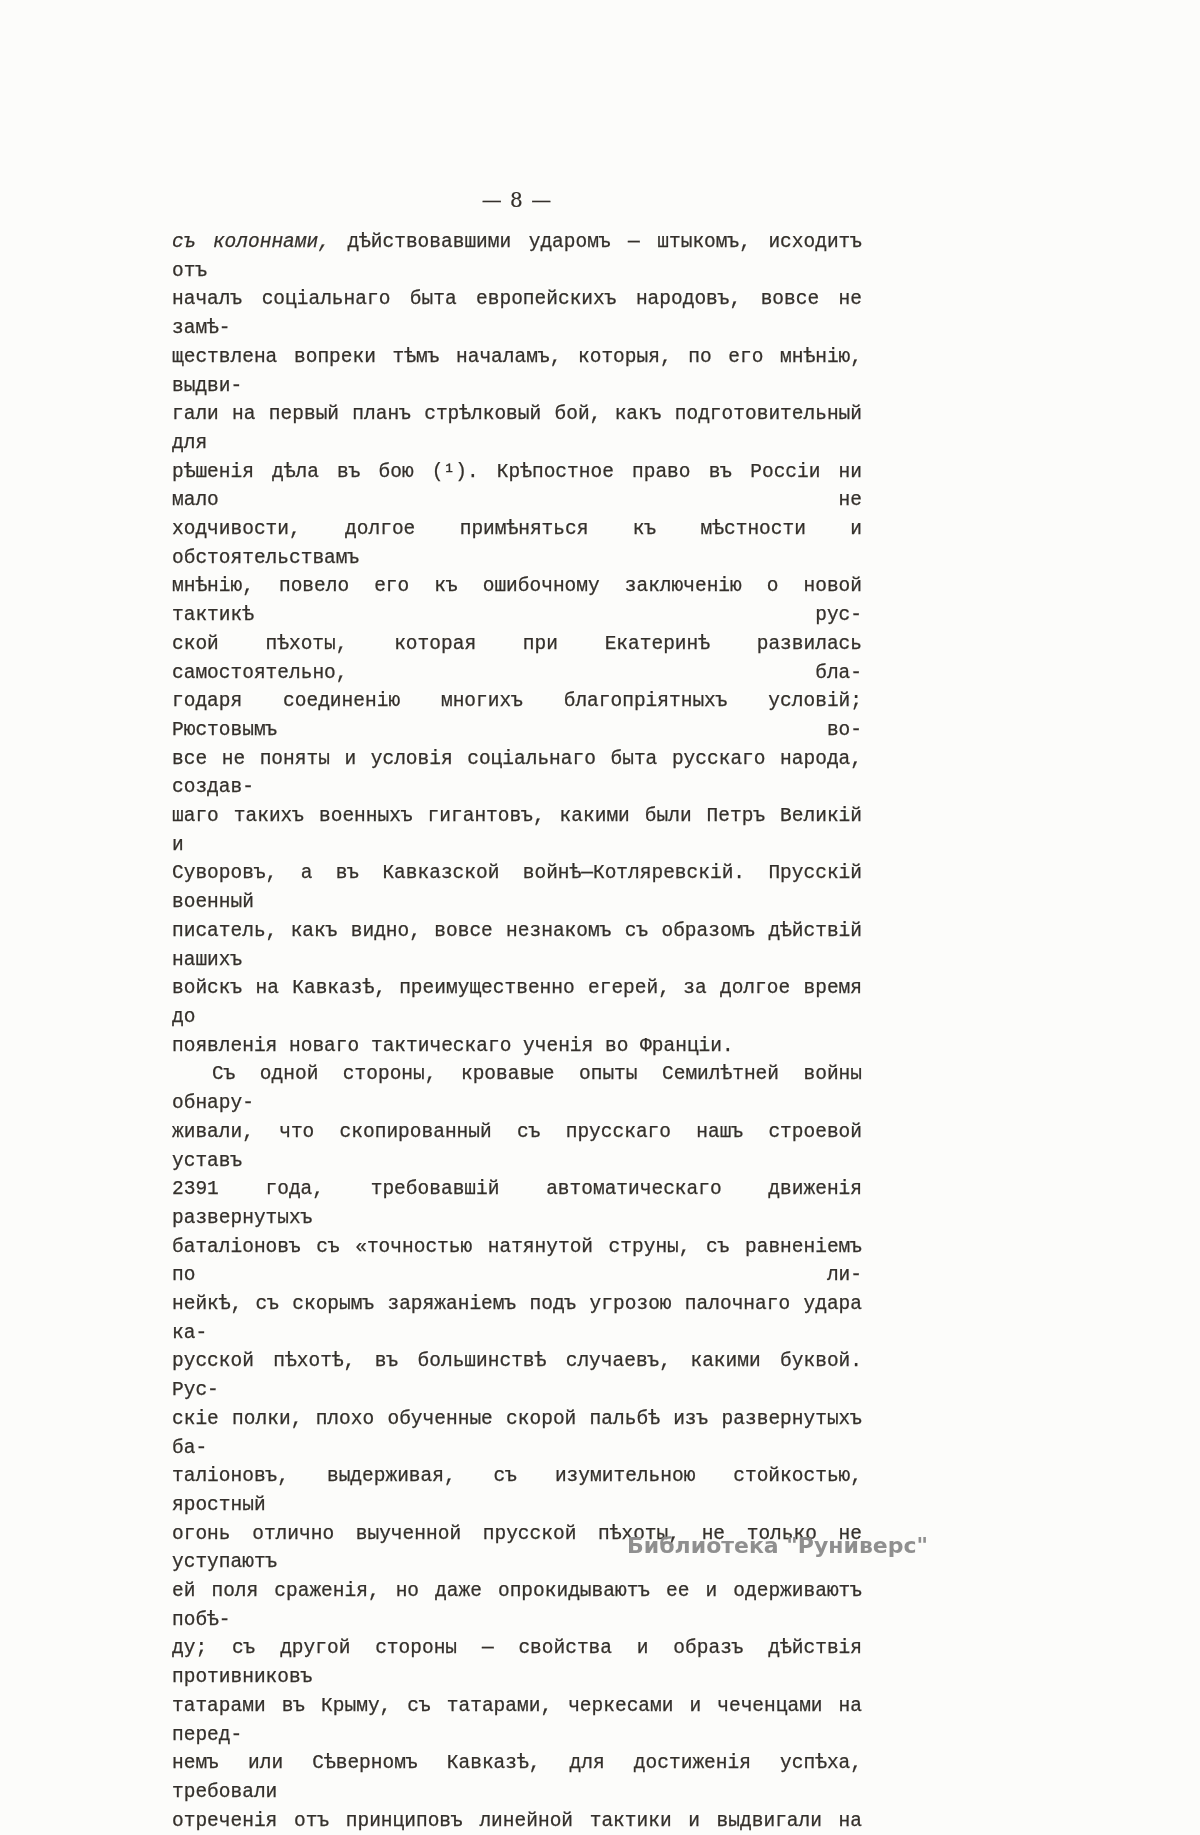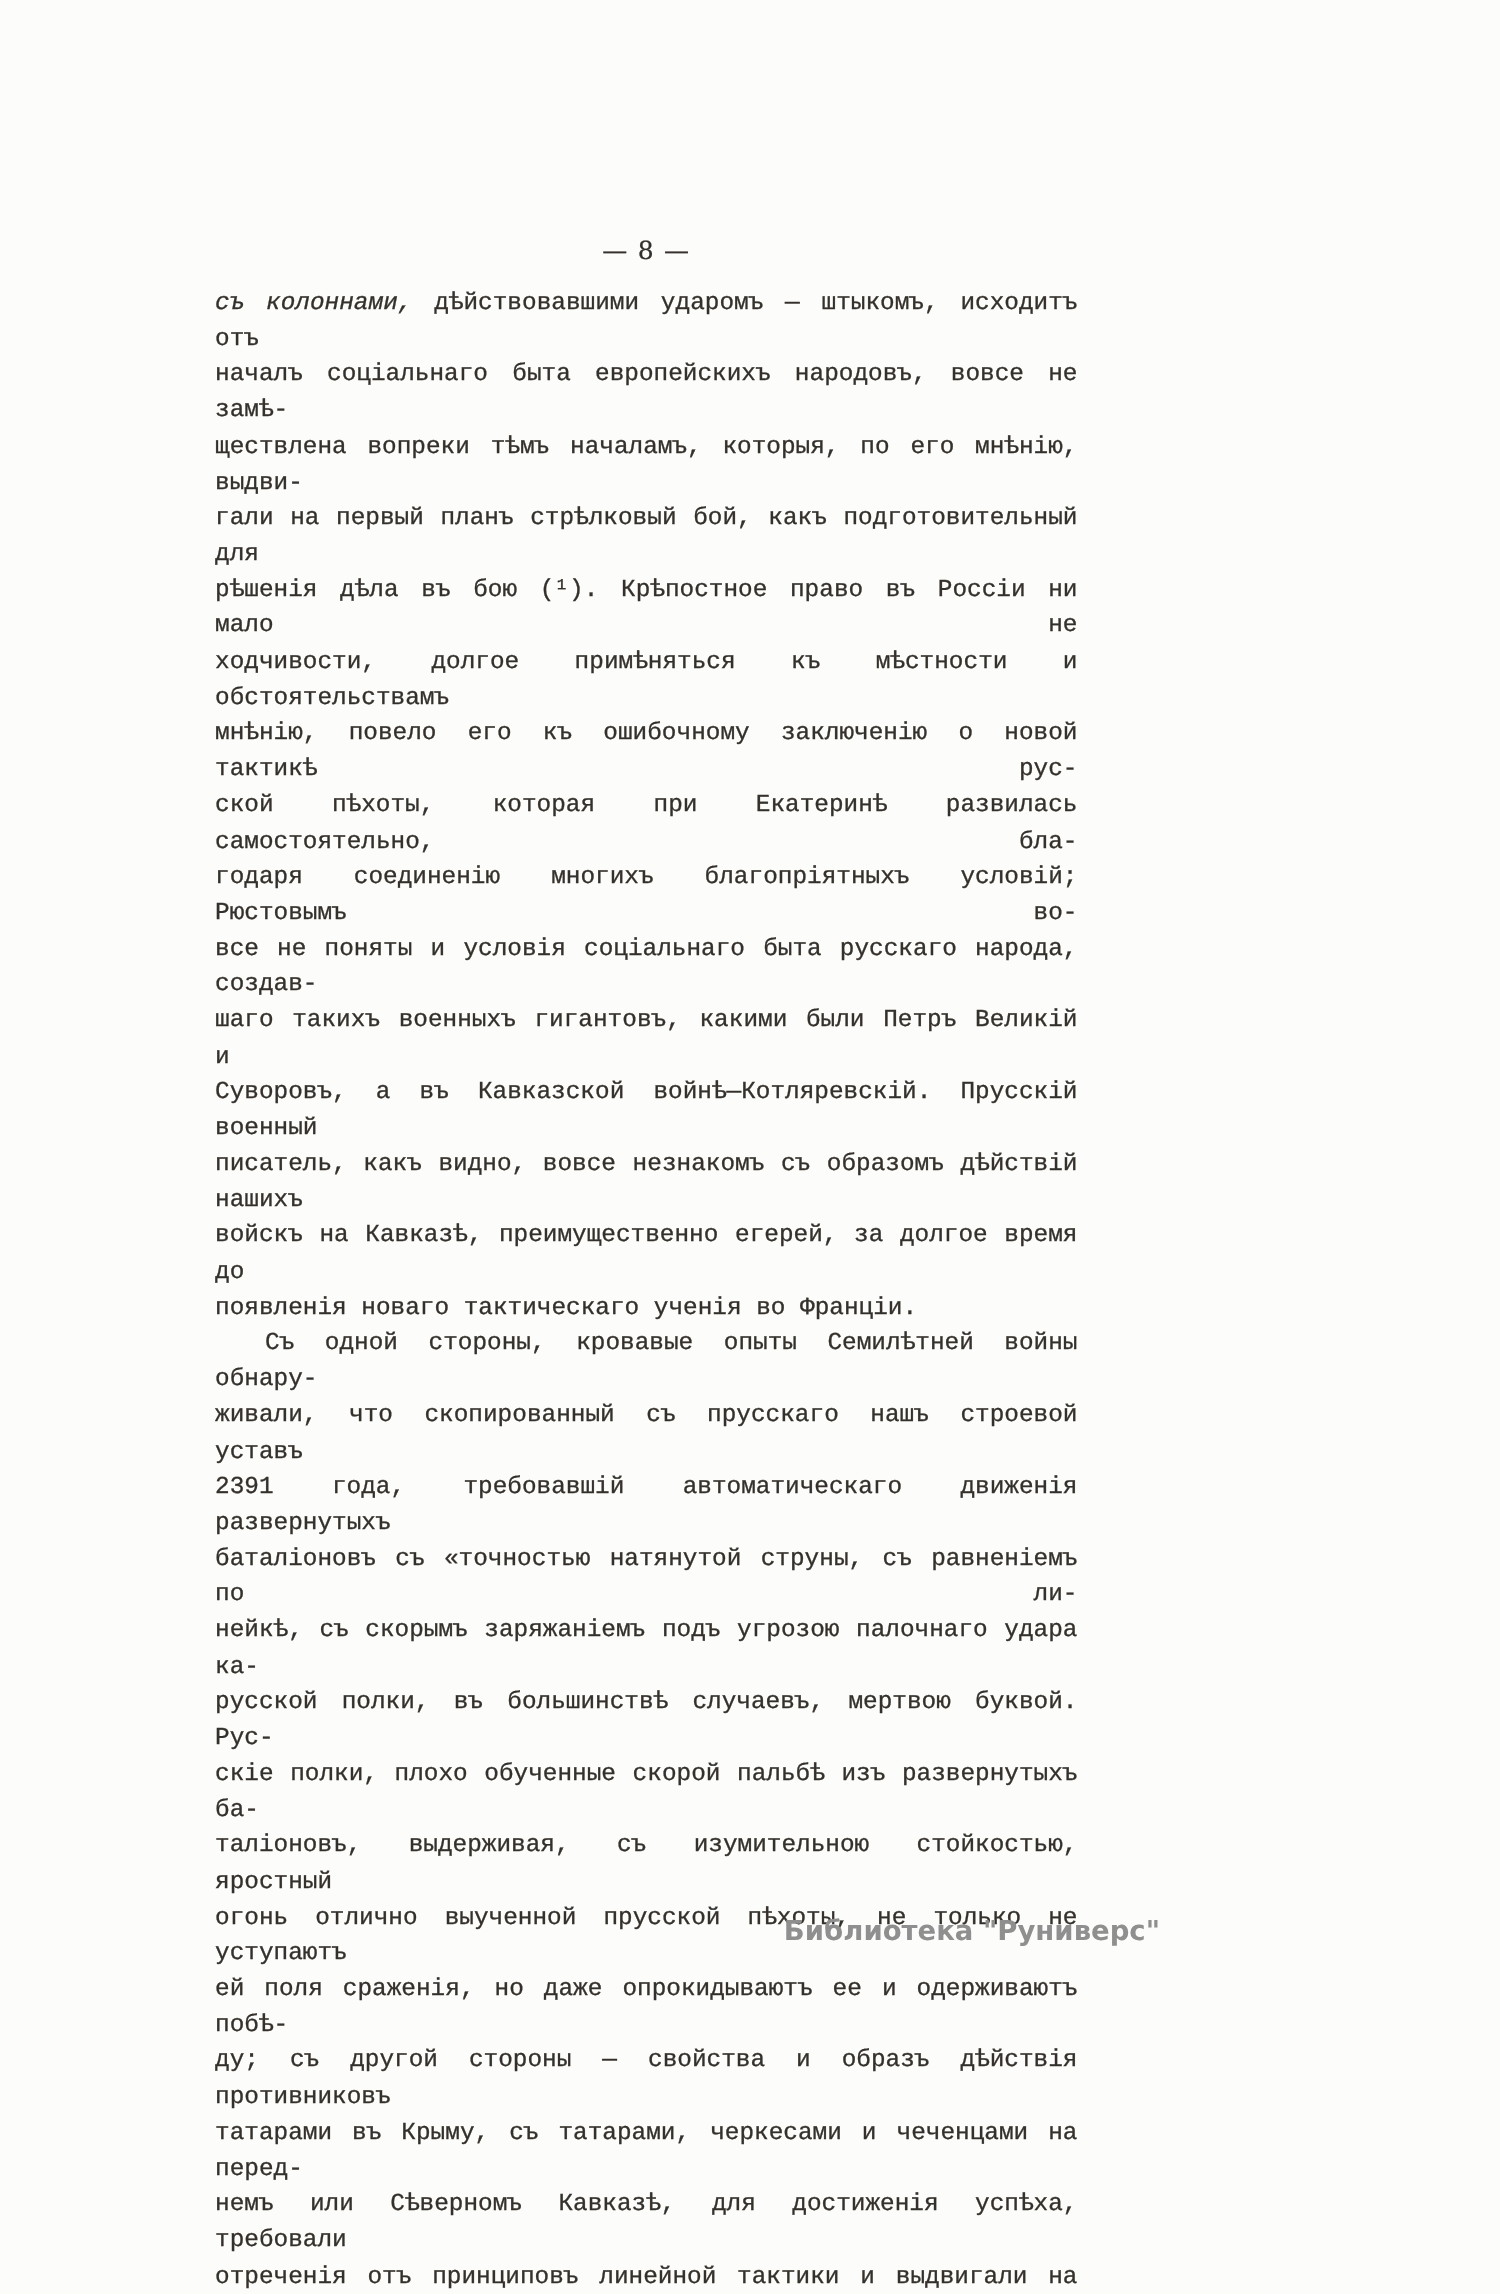--- a/index.html
+++ b/index.html
@@ -85,21 +85,21 @@
         </div>
     </div>
 
     <div class="para">
       <div>
           <div class="line indent">Съ одной стороны, кровавые опыты Семилѣтней войны обнару-</div>
           <div class="line">живали, что скопированный съ прусскаго нашъ строевой уставъ</div>
           <div class="line">2391 года, требовавшій автоматическаго движенія развернутыхъ</div>
           <div class="line">баталіоновъ съ «точностью натянутой струны, съ равненіемъ по ли-</div>
           <div class="line">нейкѣ, съ скорымъ заряжаніемъ подъ угрозою палочнаго удара ка-</div>
-          <div class="line">русской полки, въ большинствѣ случаевъ, мертвою буквой. Рус-</div>
+          <div class="line">русской пѣхотѣ, въ большинствѣ случаевъ, какими буквой. Рус-</div>
           <div class="line">скіе полки, плохо обученные скорой пальбѣ изъ развернутыхъ ба-</div>
           <div class="line">таліоновъ, выдерживая, съ изумительною стойкостью, яростный</div>
           <div class="line">огонь отлично выученной прусской пѣхоты, не только не уступаютъ</div>
           <div class="line">ей поля сраженія, но даже опрокидываютъ ее и одерживаютъ побѣ-</div>
           <div class="line">ду; съ другой стороны — свойства и образъ дѣйствія противниковъ</div>
           <div class="line">татарами въ Крыму, съ татарами, черкесами и чеченцами на перед-</div>
           <div class="line">немъ или Сѣверномъ Кавказѣ, для достиженія успѣха, требовали</div>
           <div class="line">отреченія отъ принциповъ линейной тактики и выдвигали на пер-</div>
         </div>
     </div>

